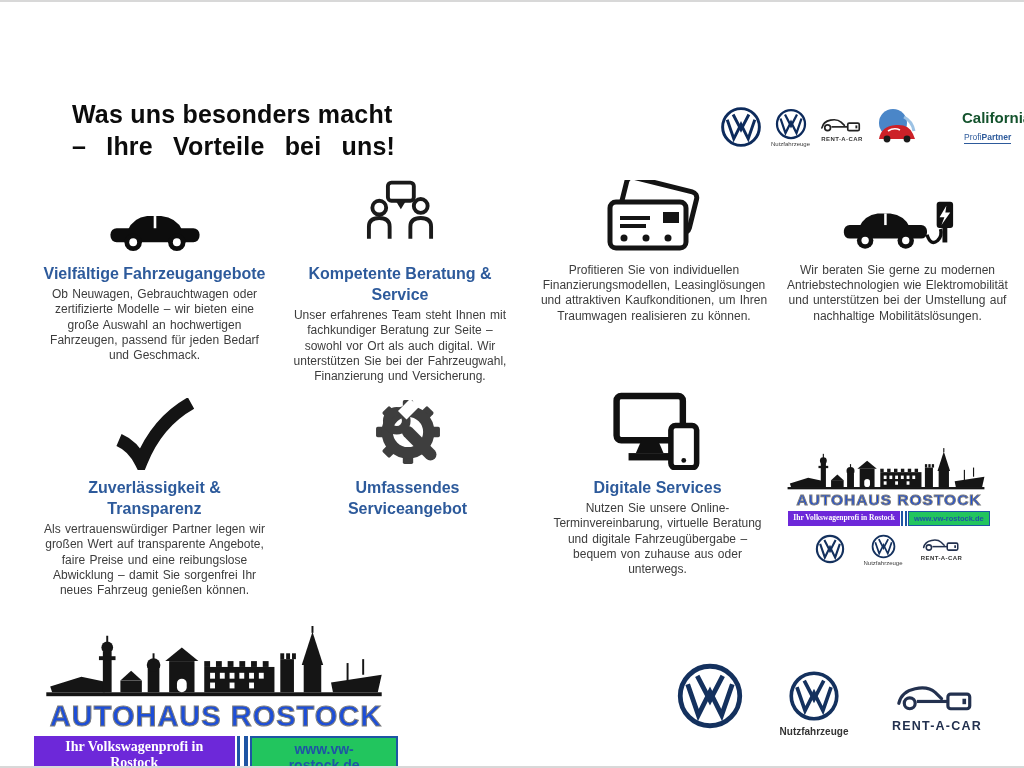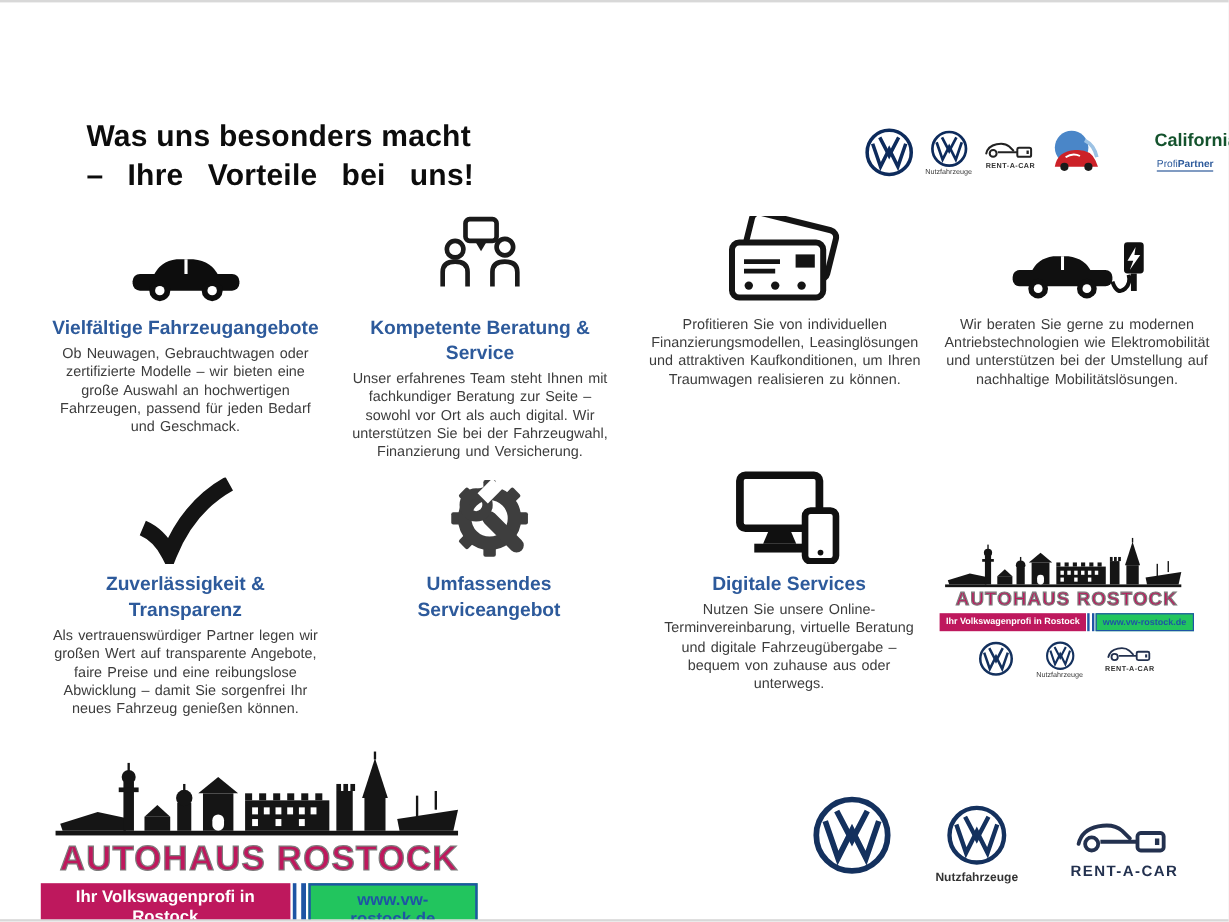--- a/index.html
+++ b/index.html
@@ -33,24 +33,24 @@
                 margin-bottom:3px; }
   .feature p  { font-size:12px; color:#3c3c3c; line-height:1.27; word-spacing:1px; }
   .f0 { left:42px;  top:176px; width:225px; }
   .f1 { left:290px; top:176px; width:220px; }
   .f2 { left:538px; top:176px; width:232px; }
   .f3 { left:785px; top:176px; width:225px; }
   .f4 { left:42px;  top:390px; width:225px; }
   .f5 { left:295px; top:390px; width:225px; }
   .f6 { left:545px; top:390px; width:225px; }
   
-  .metal { color:#be185d; -webkit-text-stroke:1px #7c7c7c; font-weight:800;
+  .metal { color:#1d4ed8; -webkit-text-stroke:1px #7c7c7c; font-weight:800;
            letter-spacing:1px; white-space:nowrap; }
   .banner { display:flex; justify-content:center; align-items:stretch; }
-  .bseg1 { background:#be185d; color:#fff; font-weight:700; }
+  .bseg1 { background:#6d28d9; color:#fff; font-weight:700;font-family:Liberation Serif, serif; }
   .bsep  { background:#1e55a4; }
   .bseg2 { border:2px solid #1e55a4; color:#1e55a4; font-weight:700; background:#22c55e; }
   .dealer-mini { position:absolute; left:783px; top:446px; width:212px; text-align:center; }
   .dealer-mini .metal { font-size:15.5px; margin-top:-3px; }
   .dealer-mini .banner { margin-top:2px; }
   .dealer-mini .bseg1, .dealer-mini .bseg2 { font-size:7.5px; padding:2px 5px; }
   .dealer-mini .bseg2 { border-width:1.5px; }
   .dealer-mini .bsep { width:2px; margin:0 1px; }
   .dealer-mini .logo-row { display:flex; justify-content:center; align-items:flex-start;
                            gap:18px; margin-top:8px; }

